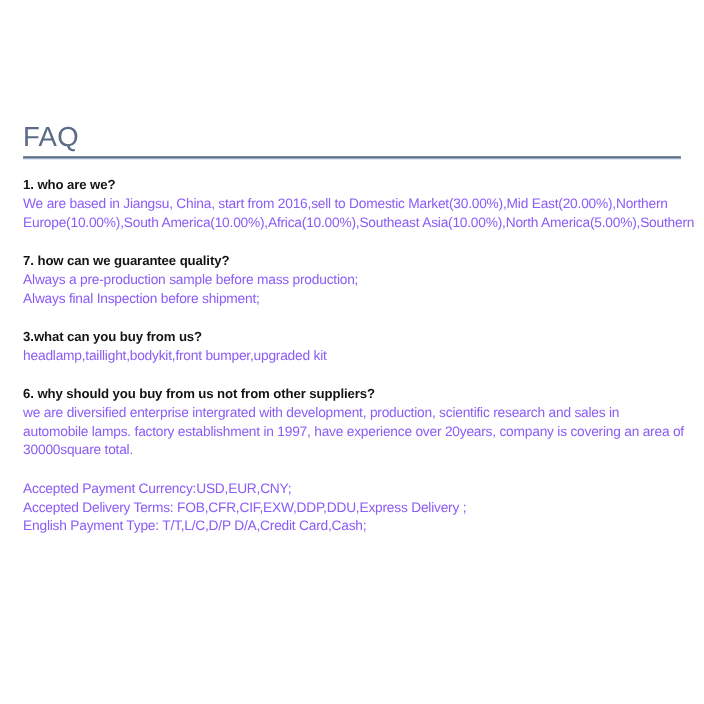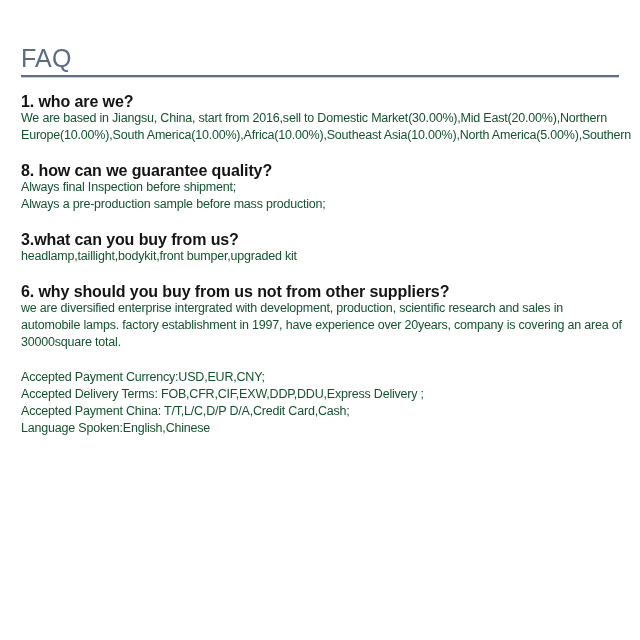--- a/index.html
+++ b/index.html
@@ -8,21 +8,21 @@
     background: #ffffff;
     width: 640px;
     height: 640px;
     overflow: hidden;
     font-family: "Liberation Sans", sans-serif;
   }
   .page {
     box-sizing: border-box;
     width: 640px;
     height: 640px;
-    padding: 44px 21px 0 21px;
+    padding: 111px 21px 0 21px;
     background: #ffffff;
   }
   .faq-title {
     margin: 0;
     font-size: 25px;
     font-weight: 400;
     line-height: 28px;
     color: #5a6b85;
     letter-spacing: 0.2px;
   }
@@ -32,31 +32,31 @@
     box-shadow: 0 1px 0 #c3d3e8;
     margin-top: 3px;
   }
   .faq-list {
     margin-top: 16px;
   }
   .faq-item {
     margin-bottom: 18px;
   }
   .question {
-    font-size: 16px;
+    font-size: 12px;
     font-weight: 700;
     color: #141414;
     line-height: 17px;
     letter-spacing: -0.1px;
     white-space: nowrap;
   }
   .answer-line {
     font-size: 12.5px;
     font-weight: 400;
-    color: #14532d;
+    color: #8b5cf6;
     line-height: 17px;
     letter-spacing: -0.2px;
     white-space: nowrap;
   }
 </style>
 </head>
 <body>
 
 <div class="page">
 
@@ -65,38 +65,37 @@
 
   <div class="faq-list">
 
     <div class="faq-item">
       <div class="question">1. who are we?</div>
       <div class="answer-line">We are based in Jiangsu, China, start from 2016,sell to Domestic Market(30.00%),Mid East(20.00%),Northern</div>
       <div class="answer-line">Europe(10.00%),South America(10.00%),Africa(10.00%),Southeast Asia(10.00%),North America(5.00%),Southern</div>
     </div>
 
     <div class="faq-item">
-      <div class="question">8. how can we guarantee quality?</div>
+      <div class="question">7. how can we guarantee quality?</div>
+      <div class="answer-line">Always a pre-production sample before mass production;</div>
       <div class="answer-line">Always final Inspection before shipment;</div>
-      <div class="answer-line">Always a pre-production sample before mass production;</div>
     </div>
 
     <div class="faq-item">
       <div class="question">3.what can you buy from us?</div>
       <div class="answer-line">headlamp,taillight,bodykit,front bumper,upgraded kit</div>
     </div>
 
     <div class="faq-item">
       <div class="question">6. why should you buy from us not from other suppliers?</div>
       <div class="answer-line">we are diversified enterprise intergrated with development, production, scientific research and sales in</div>
       <div class="answer-line">automobile lamps. factory establishment in 1997, have experience over 20years, company is covering an area of</div>
       <div class="answer-line">30000square total.</div>
     </div>
 
     <div class="faq-item">
       <div class="answer-line">Accepted Payment Currency:USD,EUR,CNY;</div>
       <div class="answer-line">Accepted Delivery Terms: FOB,CFR,CIF,EXW,DDP,DDU,Express Delivery ;</div>
-      <div class="answer-line">Accepted Payment China: T/T,L/C,D/P D/A,Credit Card,Cash;</div>
-      <div class="answer-line">Language Spoken:English,Chinese</div>
+      <div class="answer-line">English Payment Type: T/T,L/C,D/P D/A,Credit Card,Cash;</div>
     </div>
 
   </div>
 </div>
 
 </body></html>

